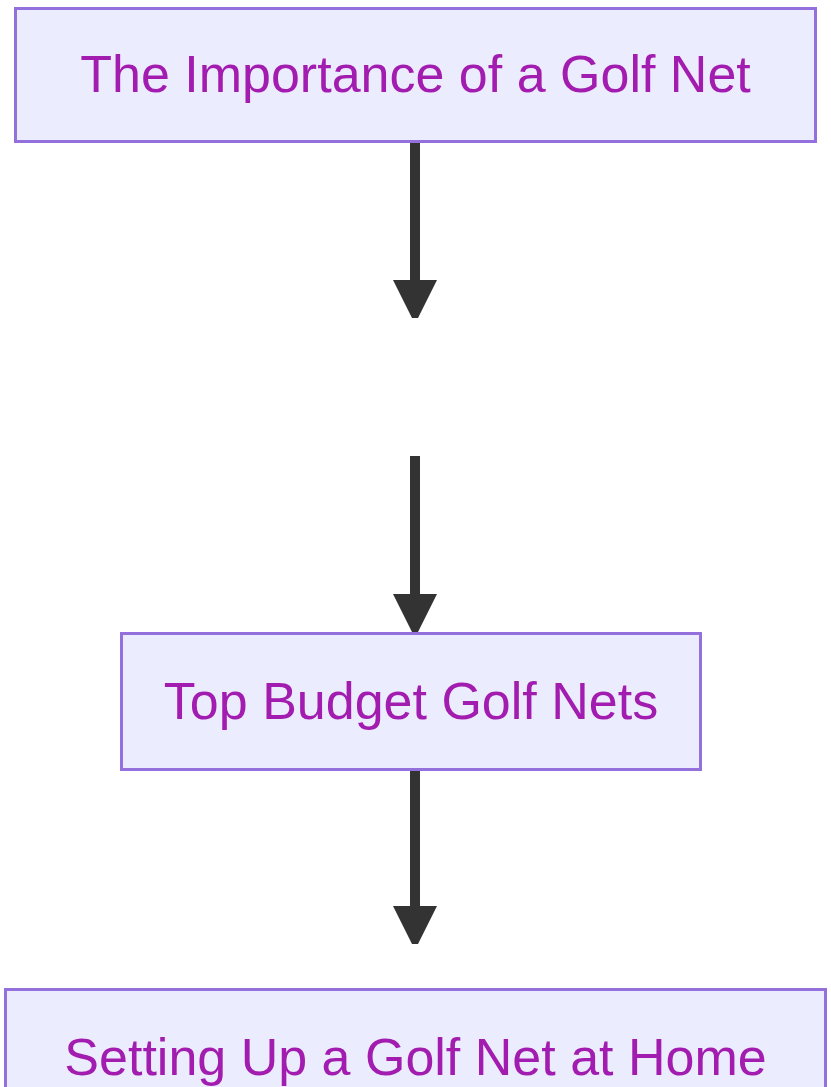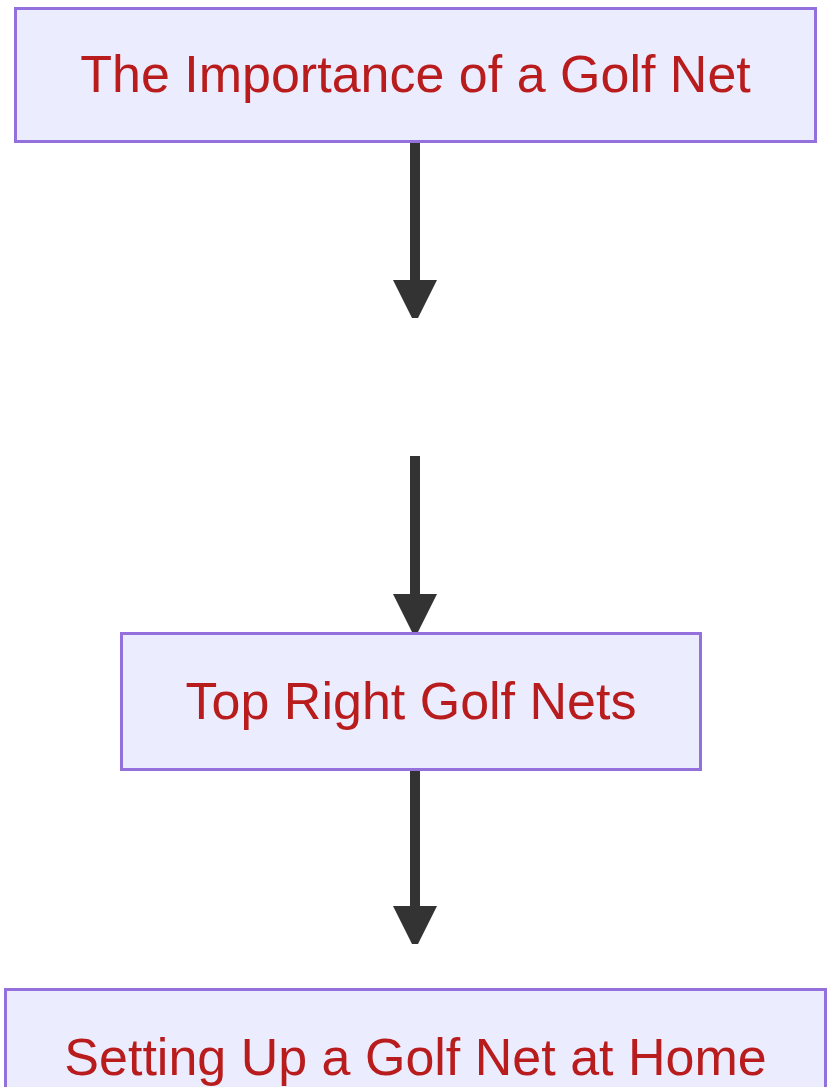--- a/index.html
+++ b/index.html
@@ -13,21 +13,21 @@
     height: 1087px;
     background: #ffffff;
     overflow: hidden;
     font-family: "Liberation Sans", "DejaVu Sans", sans-serif;
   }
   .node {
     position: absolute;
     box-sizing: border-box;
     background: #ECECFF;
     border: 3px solid #9370DB;
-    color: #b91c1c;
+    color: #a21caf;
     display: flex;
     align-items: center;
     justify-content: center;
     text-align: left;
     font-size: 52px;
     line-height: 1.1;
     white-space: nowrap;
   }
   .node-a { left: 14px;  top: 7px;   width: 803px; height: 136px; }
   .node-b { left: 37px;  top: 318px; width: 763px; height: 138px; }
@@ -62,21 +62,21 @@
 
 
   <div class="edge edge-2">
     <svg viewBox="0 0 48 176">
       <line x1="24" y1="0" x2="24" y2="141" stroke="#333333" stroke-width="10"></line>
       <path d="M 2 138 L 46 138 L 27 176 L 21 176 Z" fill="#333333"></path>
     </svg>
   </div>
 
   <div class="node node-c">
-    <span>Top Right Golf Nets</span>
+    <span>Top Budget Golf Nets</span>
   </div>
 
   <div class="edge edge-3">
     <svg viewBox="0 0 48 173">
       <line x1="24" y1="0" x2="24" y2="138" stroke="#333333" stroke-width="10"></line>
       <path d="M 2 135 L 46 135 L 27 173 L 21 173 Z" fill="#333333"></path>
     </svg>
   </div>
 
   <div class="node node-d">

